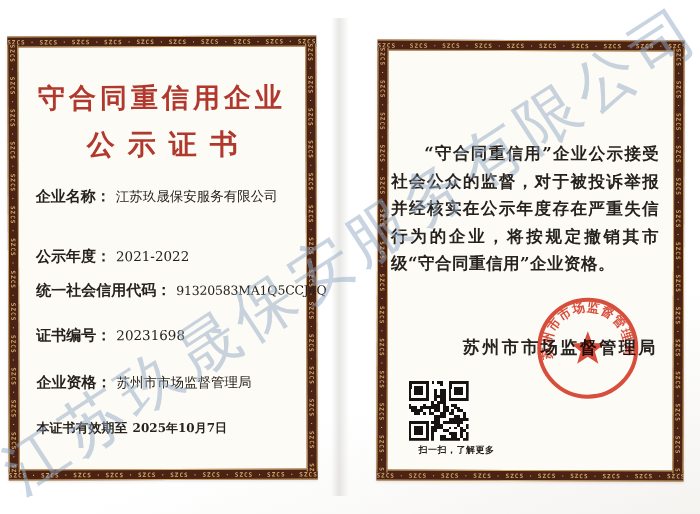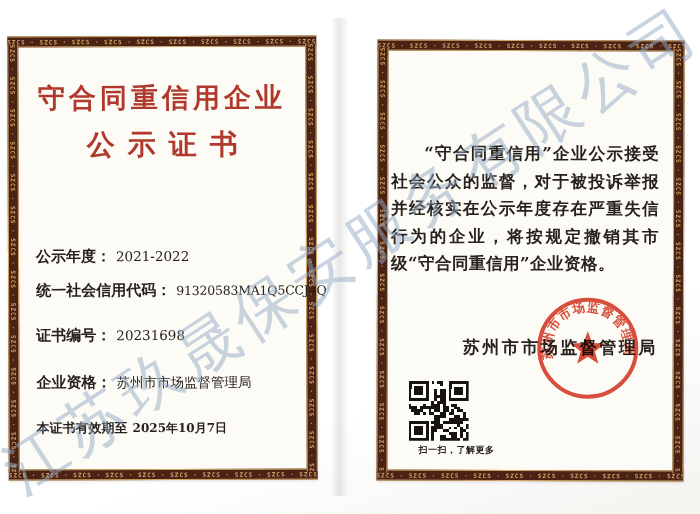--- a/index.html
+++ b/index.html
@@ -93,20 +93,23 @@
 
   <div class="page page-left">
     <div class="strip h top">SZCS · SZCS · SZCS · SZCS · SZCS · SZCS · SZCS · SZCS · SZCS · SZCS · SZCS · SZCS · SZCS · SZCS · SZCS · SZCS · SZCS · SZCS · SZCS · SZCS · SZCS · SZCS · SZCS · SZCS · SZCS · SZCS · SZCS · SZCS · SZCS · SZCS · SZCS · SZCS · SZCS · SZCS · SZCS · SZCS · SZCS · SZCS · SZCS · SZCS · SZCS · SZCS · SZCS · SZCS · SZCS · SZCS · SZCS · SZCS · SZCS · SZCS · SZCS · SZCS · SZCS · SZCS · SZCS · SZCS · SZCS · SZCS · SZCS · SZCS · </div>
     <div class="strip h bottom">SZCS · SZCS · SZCS · SZCS · SZCS · SZCS · SZCS · SZCS · SZCS · SZCS · SZCS · SZCS · SZCS · SZCS · SZCS · SZCS · SZCS · SZCS · SZCS · SZCS · SZCS · SZCS · SZCS · SZCS · SZCS · SZCS · SZCS · SZCS · SZCS · SZCS · SZCS · SZCS · SZCS · SZCS · SZCS · SZCS · SZCS · SZCS · SZCS · SZCS · SZCS · SZCS · SZCS · SZCS · SZCS · SZCS · SZCS · SZCS · SZCS · SZCS · SZCS · SZCS · SZCS · SZCS · SZCS · SZCS · SZCS · SZCS · SZCS · SZCS · </div>
     <div class="strip v left">SZCS · SZCS · SZCS · SZCS · SZCS · SZCS · SZCS · SZCS · SZCS · SZCS · SZCS · SZCS · SZCS · SZCS · SZCS · SZCS · SZCS · SZCS · SZCS · SZCS · SZCS · SZCS · SZCS · SZCS · SZCS · SZCS · SZCS · SZCS · SZCS · SZCS · SZCS · SZCS · SZCS · SZCS · SZCS · SZCS · SZCS · SZCS · SZCS · SZCS · SZCS · SZCS · SZCS · SZCS · SZCS · SZCS · SZCS · SZCS · SZCS · SZCS · SZCS · SZCS · SZCS · SZCS · SZCS · SZCS · SZCS · SZCS · SZCS · SZCS · </div>
     <div class="strip v right">SZCS · SZCS · SZCS · SZCS · SZCS · SZCS · SZCS · SZCS · SZCS · SZCS · SZCS · SZCS · SZCS · SZCS · SZCS · SZCS · SZCS · SZCS · SZCS · SZCS · SZCS · SZCS · SZCS · SZCS · SZCS · SZCS · SZCS · SZCS · SZCS · SZCS · SZCS · SZCS · SZCS · SZCS · SZCS · SZCS · SZCS · SZCS · SZCS · SZCS · SZCS · SZCS · SZCS · SZCS · SZCS · SZCS · SZCS · SZCS · SZCS · SZCS · SZCS · SZCS · SZCS · SZCS · SZCS · SZCS · SZCS · SZCS · SZCS · SZCS · </div>
 
     <div class="cert-title-1">守合同重信用企业</div>
     <div class="cert-title-2">公示证书</div>
 
+    <div class="field-row row-1">
+      <span class="field-label">企业名称：</span><span class="field-value">江苏玖晟保安服务有限公司</span>
+    </div>
     <div class="field-row row-2">
       <span class="field-label">公示年度：</span><span class="field-value">2021-2022</span>
     </div>
     <div class="field-row row-3">
       <span class="field-label">统一社会信用代码：</span><span class="field-value">91320583MA1Q5CCJ4Q</span>
     </div>
     <div class="field-row row-4">
       <span class="field-label">证书编号：</span><span class="field-value">20231698</span>
     </div>
     <div class="field-row row-5">

